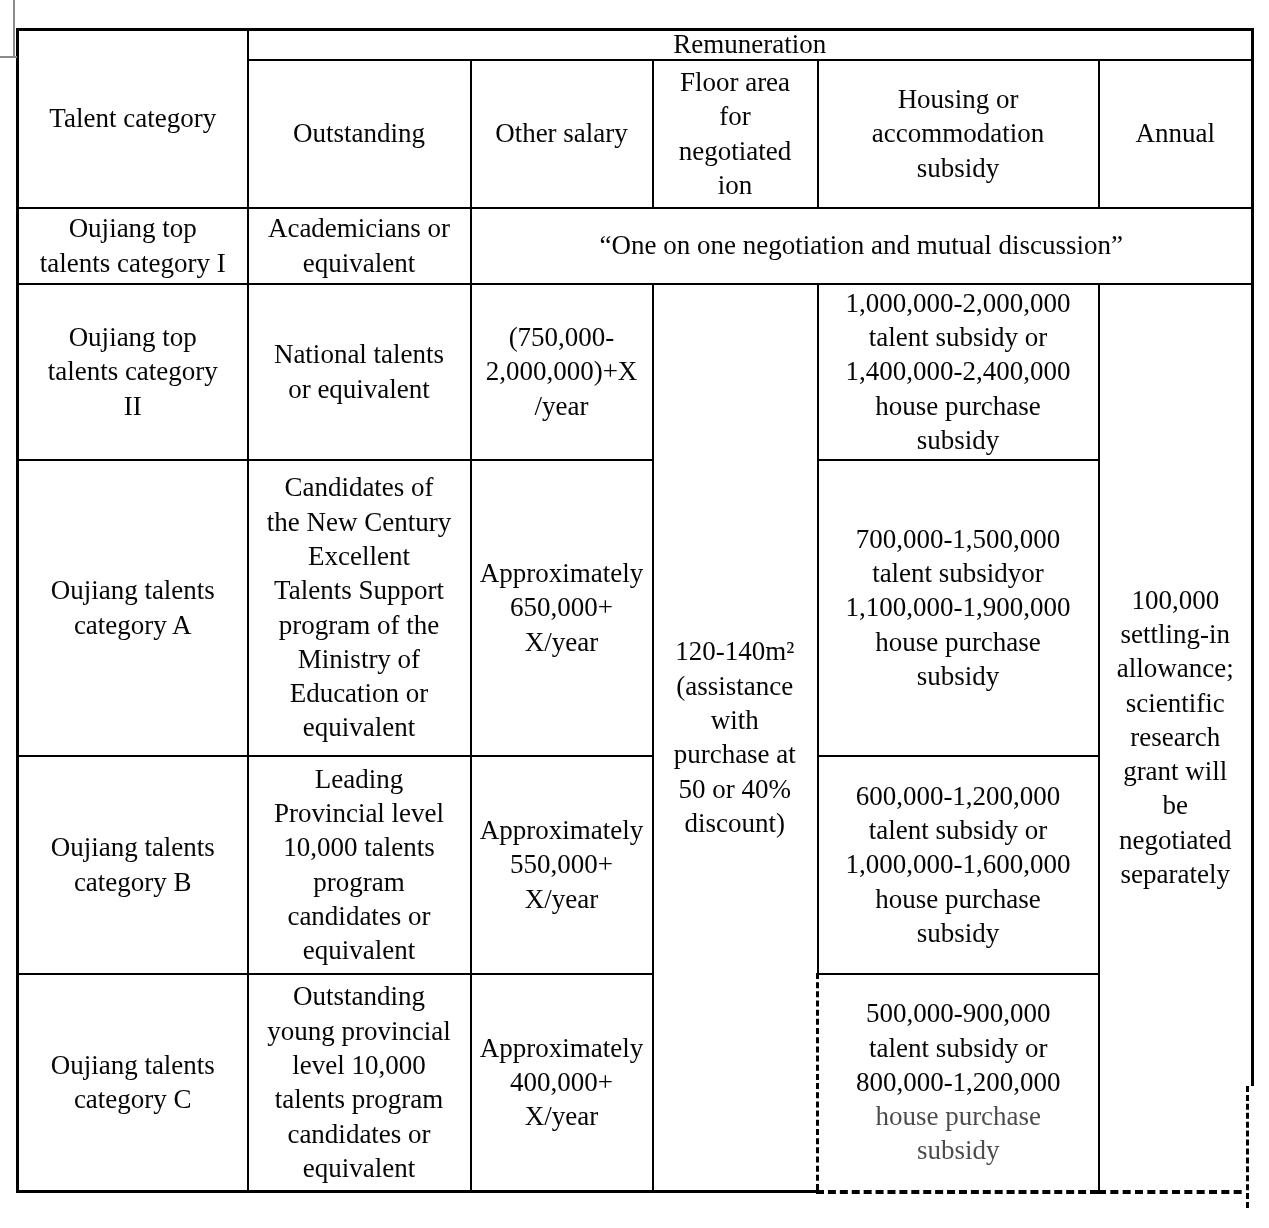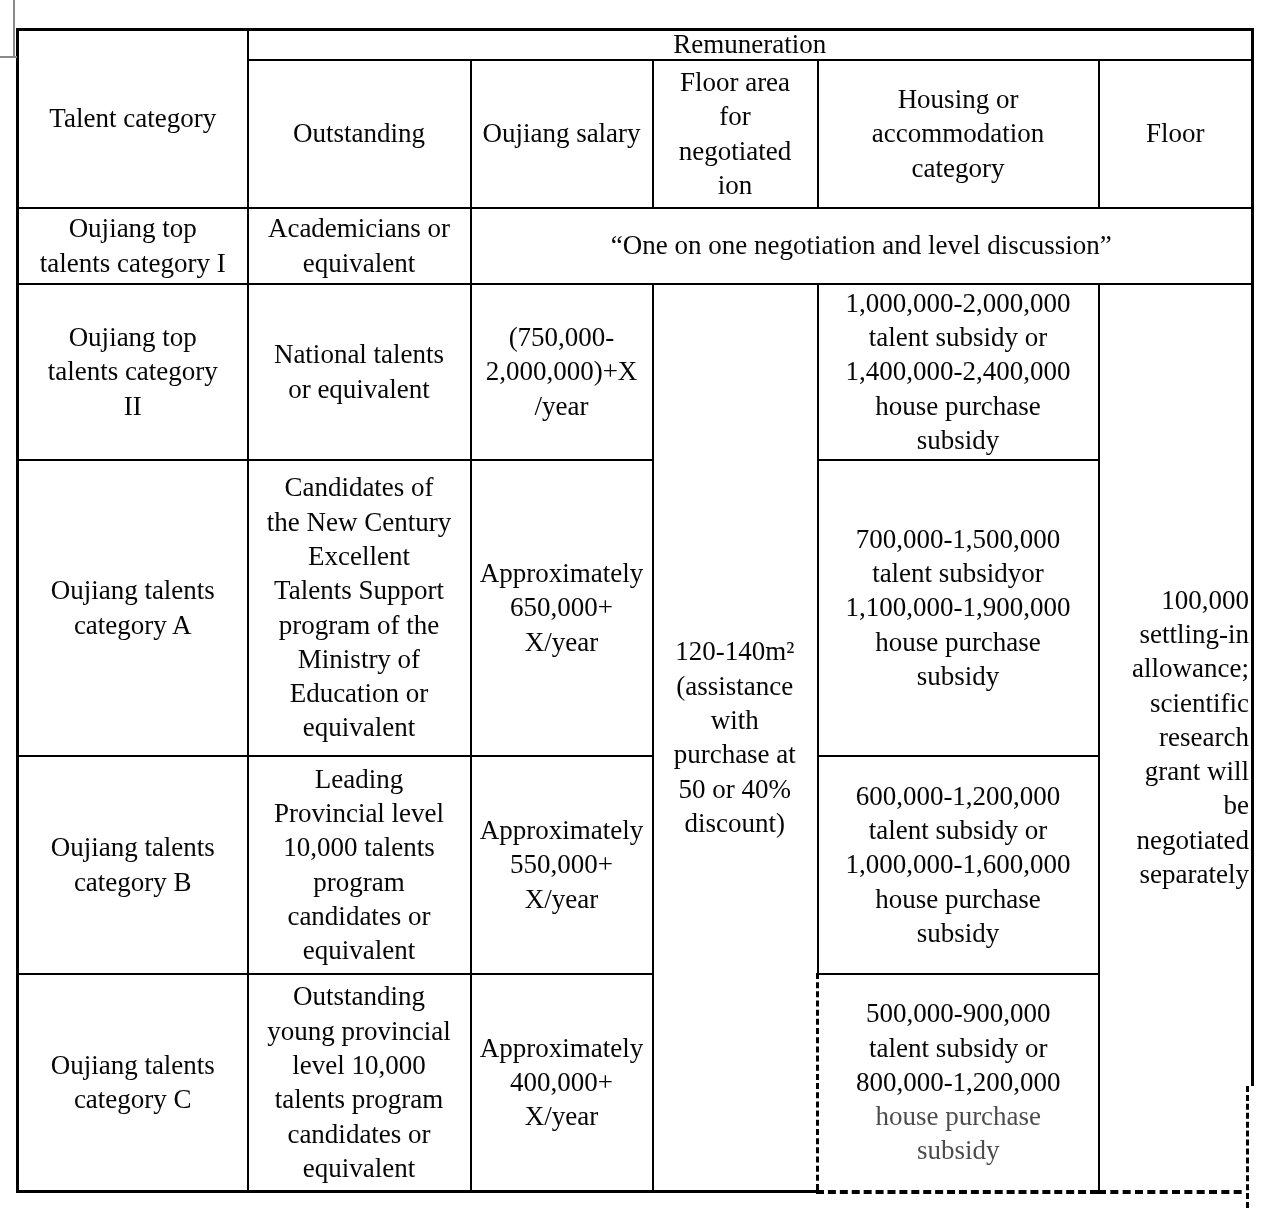--- a/index.html
+++ b/index.html
@@ -28,21 +28,20 @@
   tr.r2{height:176px}
   tr.r3{height:296px}
   tr.r4{height:218px}
   tr.r5{height:218px}
   td.housing-last{
     border-left:3px dashed #000;
     border-bottom:4px dashed #000;
   }
   td.other-merged{
     border-bottom:4px dashed #000;
-    text-align:right;
   }
   .degraded{
     display:inline;
     filter:blur(0.5px);
     opacity:0.72;
   }
   
   .dash-v-right{
     position:absolute;left:1246px;top:1086px;width:14px;height:122px;
     background:#fff;border-left:3px dashed #000;
@@ -66,37 +65,37 @@
     </colgroup>
 
     <tbody>
         <tr class="rA">
       <td rowspan="2">Talent category</td>
       <td colspan="5">Remuneration</td>
     </tr>
 
     <tr class="rB">
       <td>Outstanding</td>
-      <td>Oujiang salary</td>
+      <td>Other salary</td>
       <td>Floor area
 for
 negotiated
 ion</td>
       <td>Housing or
 accommodation
-category</td>
-      <td>Floor</td>
+subsidy</td>
+      <td>Annual</td>
     </tr>
 
     <tr class="r1">
       <td>Oujiang top
 talents category I</td>
       <td>Academicians or
 equivalent</td>
-      <td colspan="4">“One on one negotiation and level discussion”</td>
+      <td colspan="4">“One on one negotiation and mutual discussion”</td>
     </tr>
 
     <tr class="r2">
       <td>Oujiang top
 talents category
 II</td>
       <td>National talents
 or equivalent</td>
       <td>(750,000-
 2,000,000)+X

